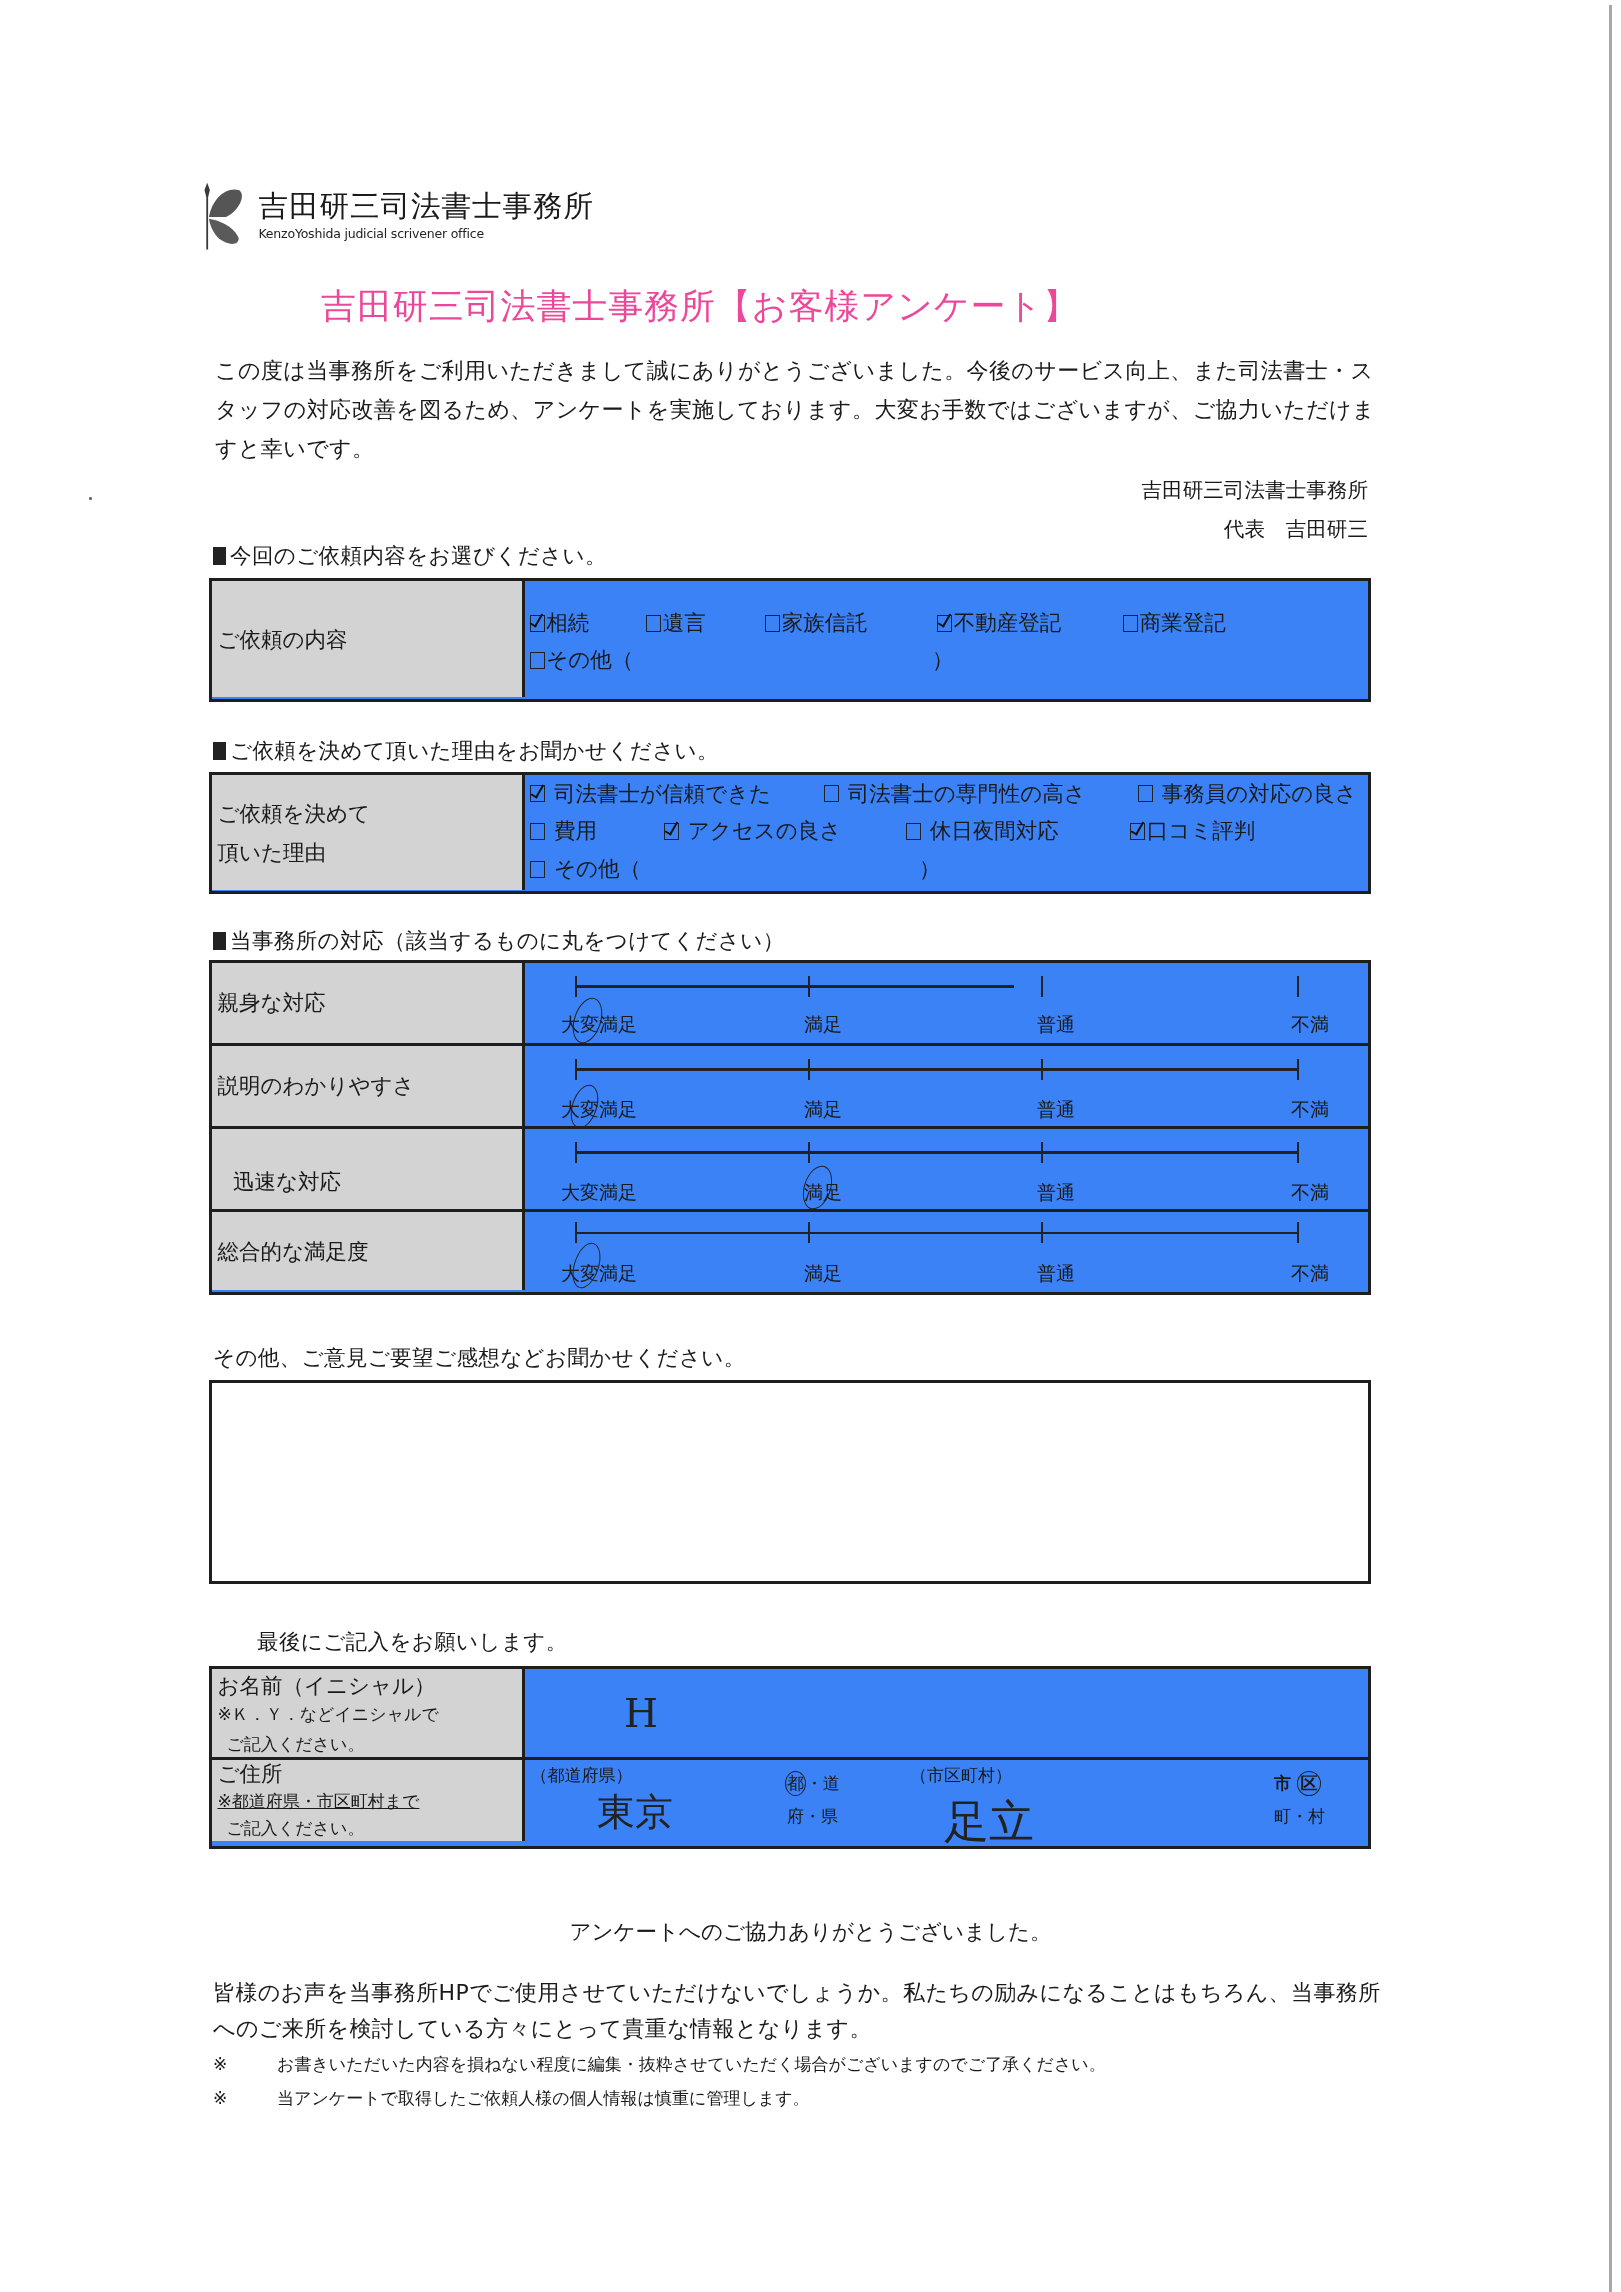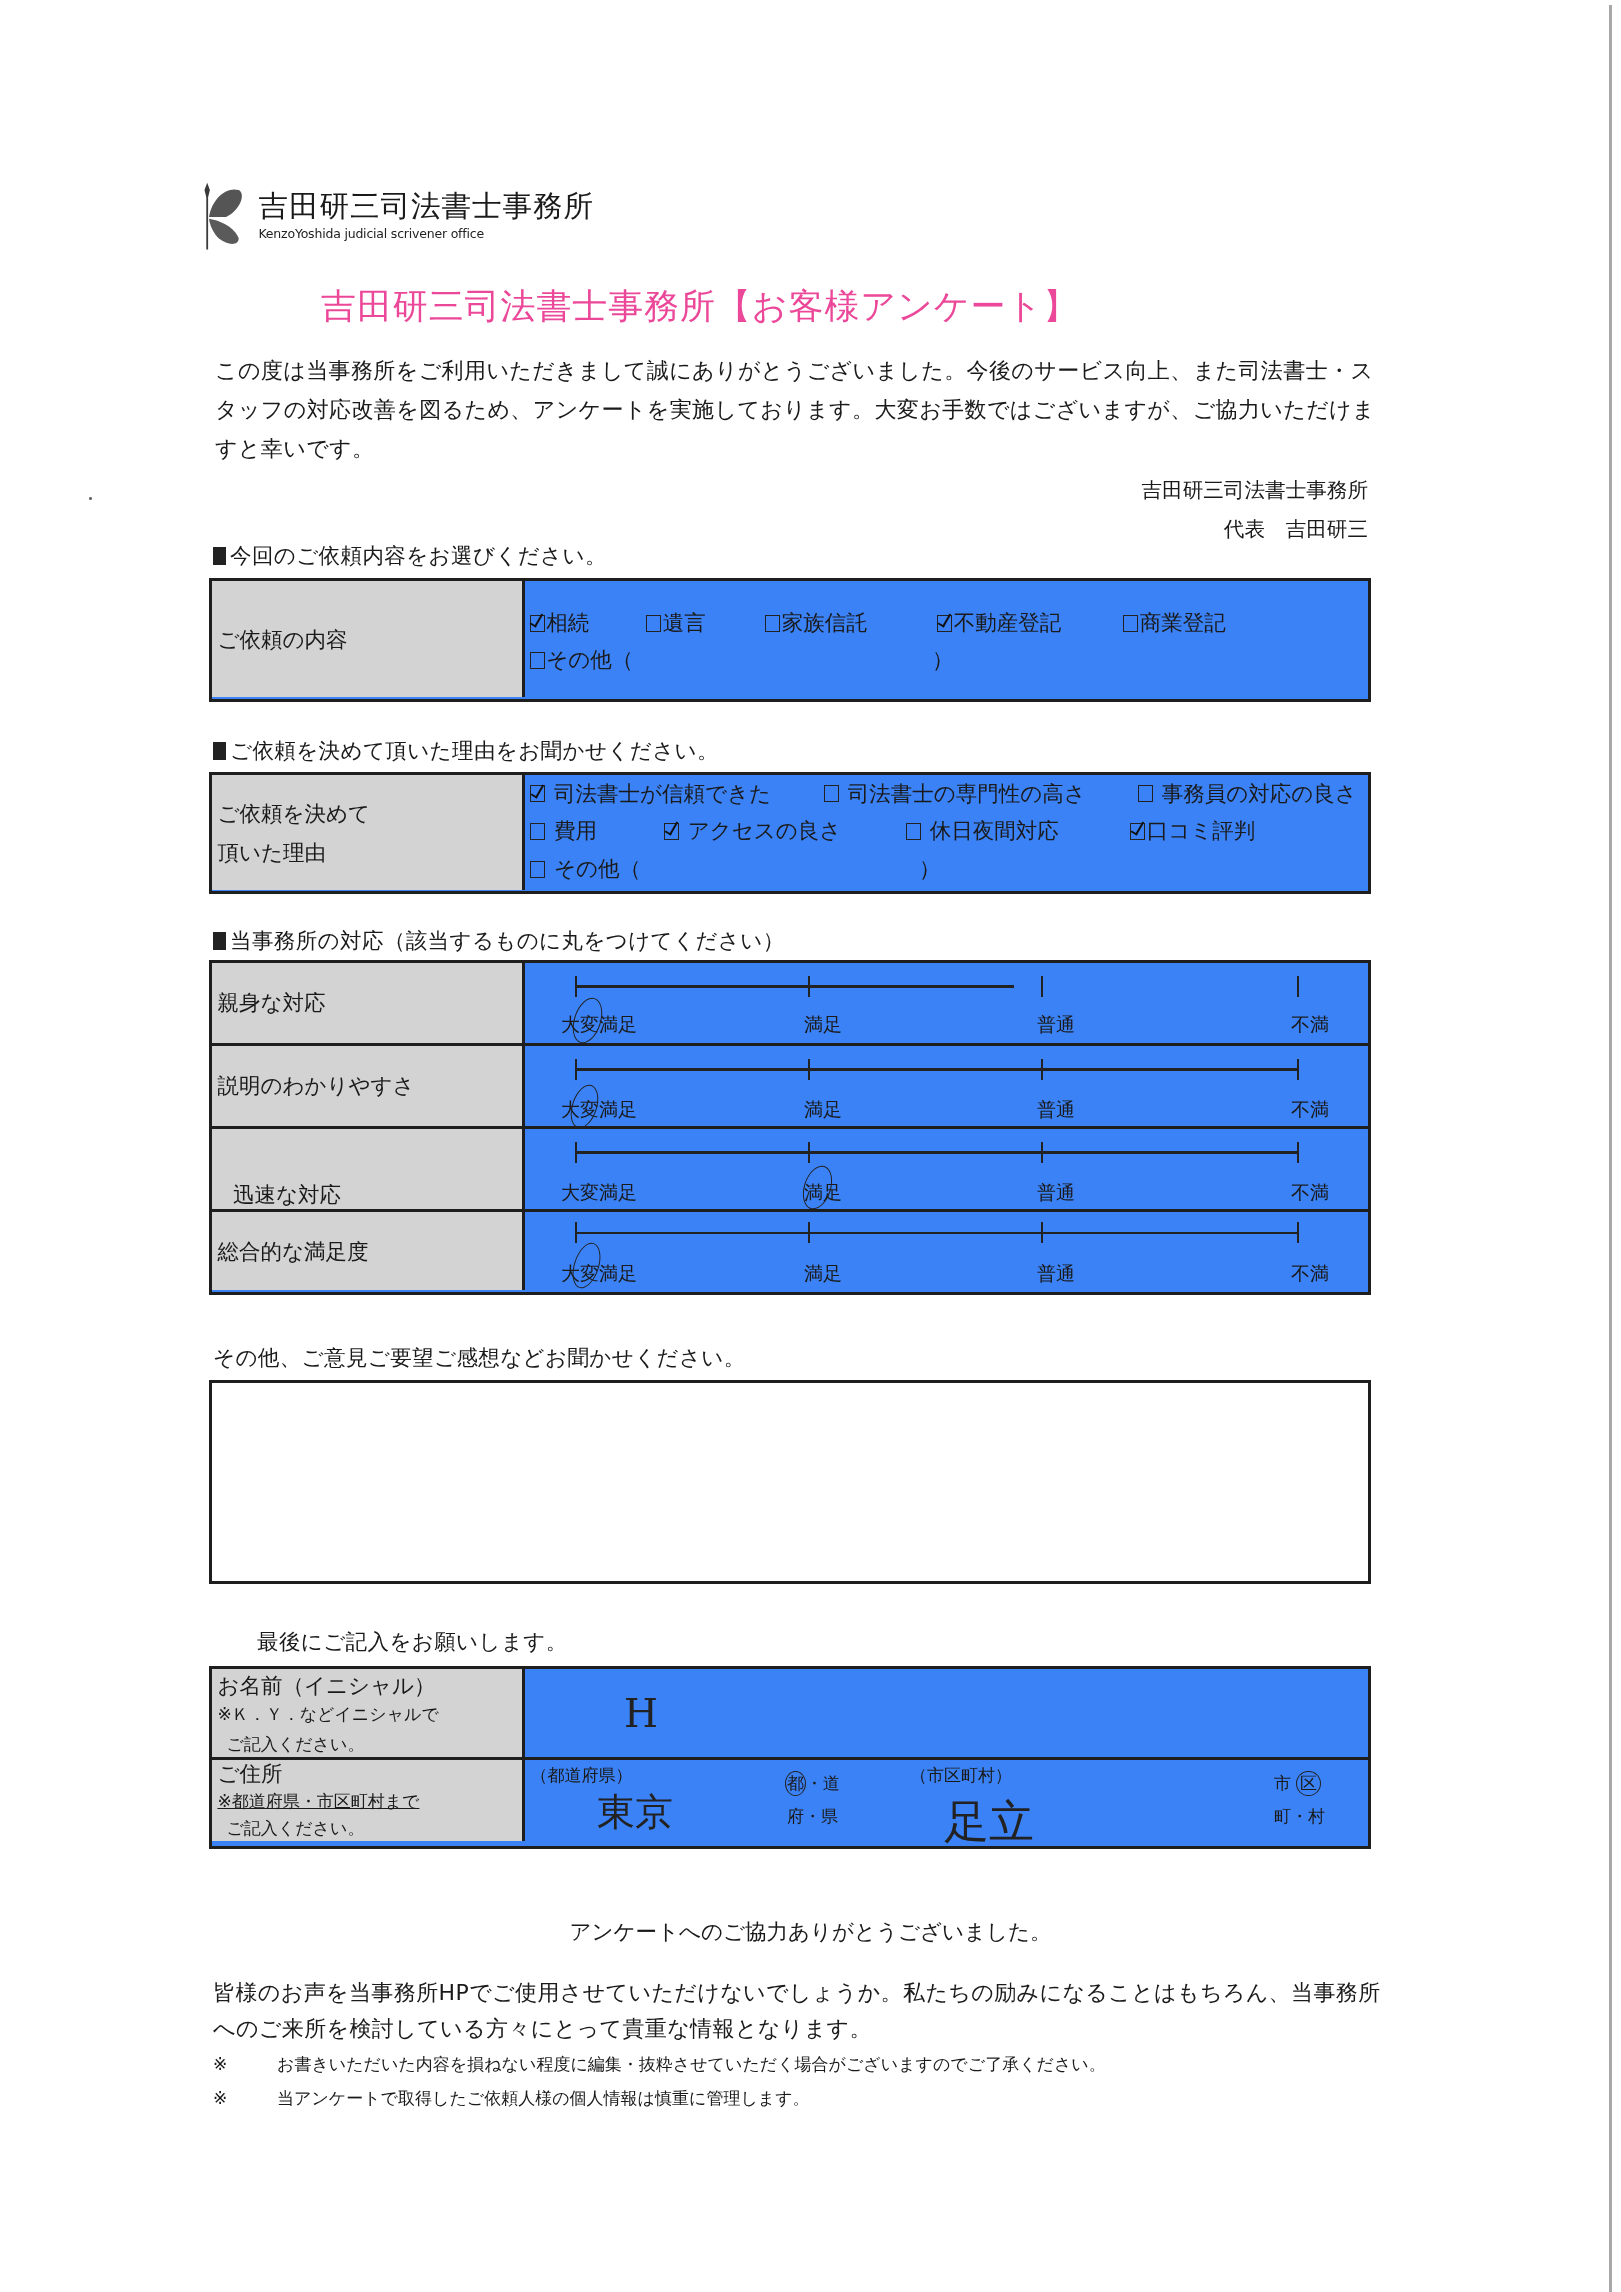--- a/index.html
+++ b/index.html
@@ -149,21 +149,21 @@
         <div class="tick" style="left:772px; top:12.5px;"></div>
       <span class="scale-lbl" style="left:36px; top:51px;">大変満足</span>
       <span class="scale-lbl" style="left:279px; top:51px;">満足</span>
       <span class="scale-lbl" style="left:512px; top:51px;">普通</span>
       <span class="scale-lbl" style="left:766px; top:51px;">不満</span>
       <div class="circle-mark" style="left:47px; top:38px; width:25px; height:45px;"></div>
     </div>
   </div>
 
   <div class="row" style="height:83px;">
-    <div class="lbl" style="justify-content:flex-end; padding-top:25px;padding-left:21px;">
+    <div class="lbl" style="justify-content:center; padding-top:25px;padding-left:21px;">
         <span>迅速な対応</span>
       </div>
     <div class="cell">
       <div class="scale-line" style="left:50px; top:22.4px; width:724px;"></div>
       <div class="tick" style="left:50px; top:12.5px;"></div>
         <div class="tick" style="left:283px; top:12.5px;"></div>
         <div class="tick" style="left:516px; top:12.5px;"></div>
         <div class="tick" style="left:772px; top:12.5px;"></div>
       <span class="scale-lbl" style="left:36px; top:51px;">大変満足</span>
       <span class="scale-lbl" style="left:279px; top:51px;">満足</span>
@@ -213,21 +213,21 @@
       <span class="note" style="margin-top:1px;text-decoration:underline;">※都道府県・市区町村まで</span>
       <span class="note" style="padding-left:9px;">ご記入ください。</span>
     </div>
     <div class="cell">
       <span class="opt small" style="left:5.4px; top:3.6px;">（都道府県）</span>
       <span class="hand" style="left:72px; top:27px; font-size:38px;">東京</span>
       <span class="opt small" style="left:260px; top:10.7px;"><span style="display:inline-block; border:1.8px solid #222; border-radius:50%; padding:0 0.9px;">都</span><span>・</span><span>道</span></span>
       <span class="opt small" style="left:262px; top:45px;">府・県</span>
       <span class="opt small" style="left:385px; top:3.6px;">（市区町村）</span>
       <span class="hand" style="left:419px; top:32px; font-size:45px;">足立</span>
-      <span class="opt small" style="left:749px; top:10.7px;"><span>市</span> <span style="display:inline-block; border:1.8px solid #222; border-radius:50%; padding:0 2.7px;">区</span></span>
+      <span class="opt small" style="left:749px; top:10.7px;font-weight:bold;"><span>市</span> <span style="display:inline-block; border:1.8px solid #222; border-radius:50%; padding:0 2.7px;">区</span></span>
       <span class="opt small" style="left:749px; top:45px;">町・村</span>
     </div>
   </div>
 </div>
 
 <div class="thanks">アンケートへのご協力ありがとうございました。</div>
 <div class="closing">皆様のお声を当事務所HPでご使用させていただけないでしょうか。私たちの励みになることはもちろん、当事務所へのご来所を検討している方々にとって貴重な情報となります。</div>
 <div class="footnote" style="top:2053px;"><span class="mark">※</span><span>お書きいただいた内容を損ねない程度に編集・抜粋させていただく場合がございますのでご了承ください。</span></div>
 <div class="footnote" style="top:2087px;"><span class="mark">※</span><span>当アンケートで取得したご依頼人様の個人情報は慎重に管理します。</span></div>
 

